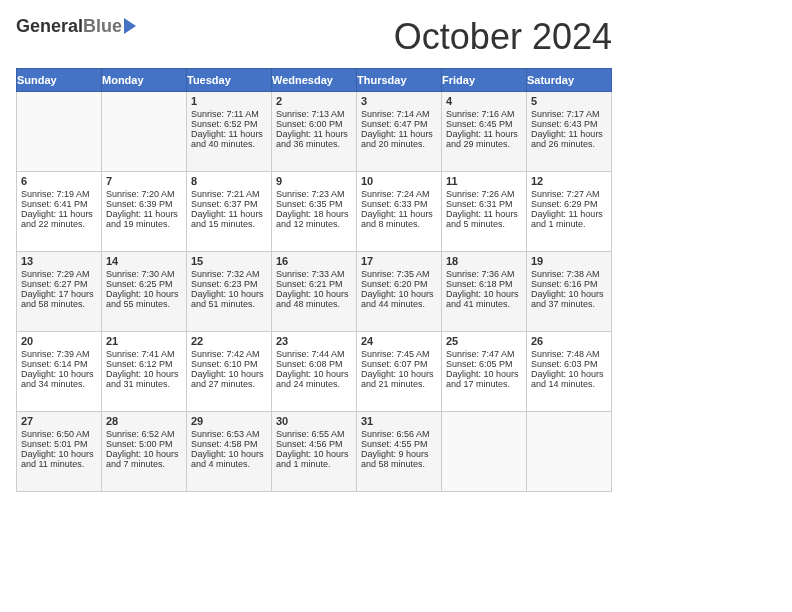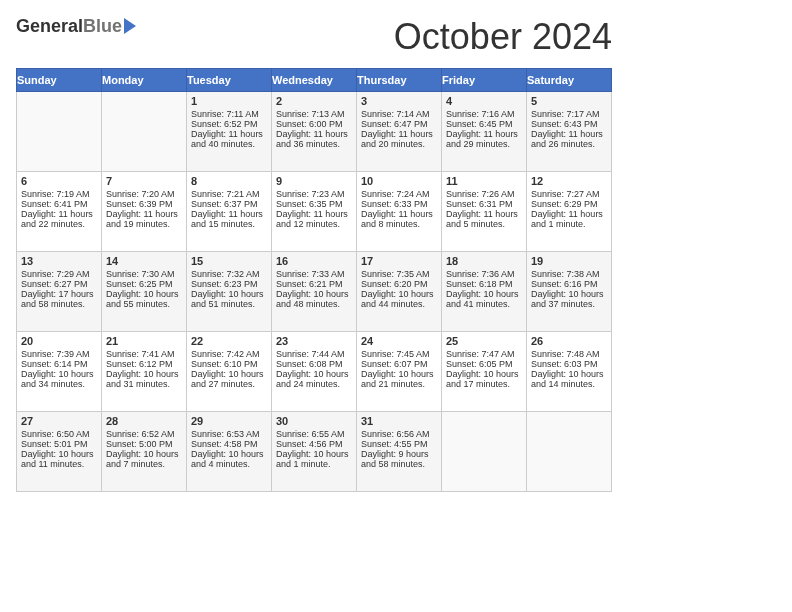--- a/index.html
+++ b/index.html
@@ -179,21 +179,21 @@
           <td>
         <span class="day-num">8</span>
         <span>Sunrise: 7:21 AM</span><br>
         <span>Sunset: 6:37 PM</span><br>
         <span>Daylight: 11 hours and 15 minutes.</span>
       </td>
           <td>
         <span class="day-num">9</span>
         <span>Sunrise: 7:23 AM</span><br>
         <span>Sunset: 6:35 PM</span><br>
-        <span>Daylight: 11 hours and 12 minutes.</span>
+        <span>Daylight: 18 hours and 12 minutes.</span>
       </td>
           <td>
         <span class="day-num">10</span>
         <span>Sunrise: 7:24 AM</span><br>
         <span>Sunset: 6:33 PM</span><br>
         <span>Daylight: 11 hours and 8 minutes.</span>
       </td>
           <td>
         <span class="day-num">11</span>
         <span>Sunrise: 7:26 AM</span><br>

